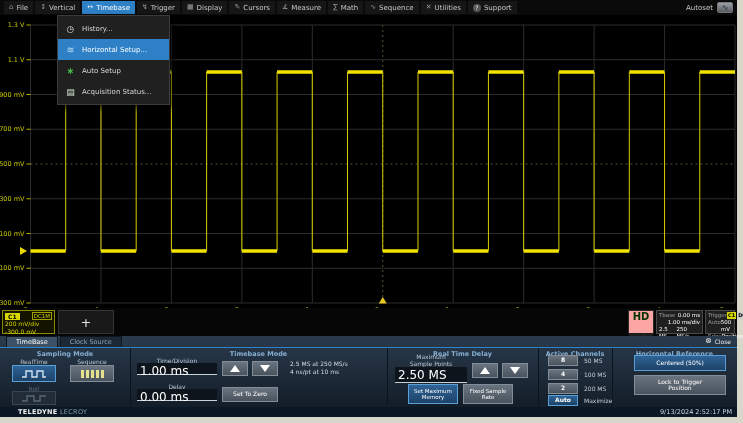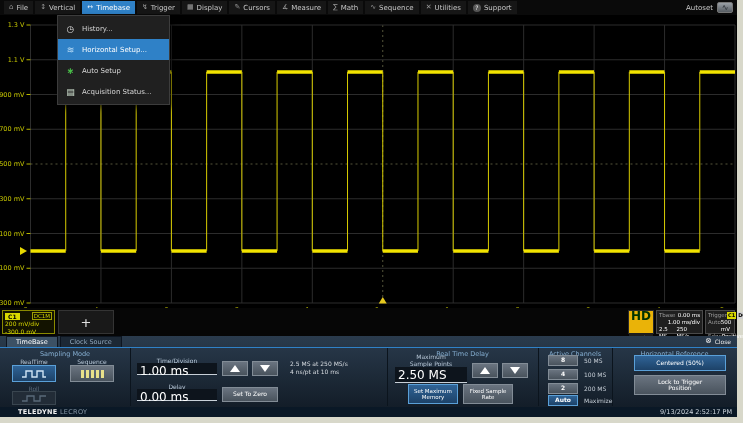--- a/index.html
+++ b/index.html
@@ -28,40 +28,40 @@
 
   
   #desc-row { position:absolute; left:0; top:308px; width:737px; height:28px; background:#060606; }
   #c1-box { position:absolute; left:2px; top:2px; width:53px; height:24px; background:#131300; border:1px solid #8a8a00; padding:1px 2px; }
   #c1-line1 { display:flex; align-items:center; }
   #c1-chip { background:#d8d800; color:#000; font-size:6px; font-weight:bold; padding:0 3px; line-height:7px; }
   #c1-coupling { margin-left:auto; border:1px solid #a0a000; color:#d0d000; font-size:5.5px; line-height:6px; padding:0 1px; }
   .c1-val { color:#d8d800; font-size:6px; line-height:7.5px; }
   #add-box { position:absolute; left:58px; top:2px; width:56px; height:24px; background:#191919; border:1px solid #343434; color:#e0e0e0; font-size:13px; display:flex; align-items:center; justify-content:center; }
   #hd-box { position:absolute; left:628px; top:2px; width:26px; height:24px; border:1px solid #2a2a2a; }
-  #hd-badge { height:22px; background:#eab308; color:#003300; font-size:12px; font-weight:bold; text-align:center; line-height:11px; }
+  #hd-badge { height:22px; background:#fca5a5; color:#003300; font-size:10px; font-weight:bold; text-align:center; line-height:11px; }
   #hd-bits { height:11px; background:#1d1d1d; color:#d0d0d0; font-size:5.5px; text-align:center; line-height:11px; }
   .desc-box { position:absolute; top:2px; height:24px; background:#1f1f1f; border:1px solid #4a4a4a; padding:1px 2px; }
   .desc-line { display:flex; font-size:5.5px; line-height:7px; color:#fff; }
   .desc-label { color:#9a9a9a; }
   .desc-val-r { margin-left:auto; }
   #tbase-box { left:656px; width:47px; }
   #trig-box { left:705px; width:30px; }
   .trig-chip-c1 { margin-left:auto; background:#d8d800; color:#000; font-size:5px; line-height:6px; padding:0 1px; font-weight:bold; }
   .trig-chip-dc { background:#cfcfcf; color:#000; font-size:5px; line-height:6px; padding:0 1px; margin-left:1px; font-weight:bold; }
 
   
   #panel { position:absolute; left:0; top:336px; width:737px; height:71px; background:linear-gradient(#2a3b4d,#131d28); }
   #tabrow { position:absolute; left:0; top:0; width:737px; height:11px; display:flex; align-items:flex-end; padding-left:6px; gap:2px; }
   .tab { font-size:6.5px; padding:1px 9px; color:#8fa5ba; background:#1c2835; border:1px solid #0d1520; border-bottom:none; }
   .tab.selected { background:#3c5165; color:#fff; }
   #tab-underline { position:absolute; left:0; top:11px; width:737px; height:1px; background:#2f81c7; }
   #panel-close { position:absolute; right:6px; top:1px; display:flex; align-items:center; gap:3px; color:#e8e8e8; font-size:6px; }
   #close-x { font-size:8px; line-height:8px; }
-  .sec-header { position:absolute; top:14px; font-size:6.5px; font-weight:normal; color:#85aed1; text-align:center; }
+  .sec-header { position:absolute; top:14px; font-size:6.5px; font-weight:bold; color:#85aed1; text-align:center; }
   .vsep { position:absolute; top:12px; bottom:1px; width:1px; background:#0b141d; }
   .small-label { position:absolute; font-size:6px; color:#b9c9d9; text-align:center; white-space:nowrap; }
   .field { position:absolute; background:#0d141c; border-bottom:1px solid #c8d0d8; color:#fff; font-size:12px; padding:1px 3px; }
   .btn { position:absolute; display:flex; align-items:center; justify-content:center; text-align:center; color:#fff; background:linear-gradient(#6a7480,#49535d); border:1px solid #828c96; font-size:6px; line-height:6.5px; }
   .btn.blue { background:linear-gradient(#2f6396,#1d4268); border:1px solid #5aa0d8; }
   .btn.disabled { background:#222c37; border:1px solid #39454f; color:#5a6a7a; }
   .tri-up { width:0; height:0; border-left:5px solid transparent; border-right:5px solid transparent; border-bottom:7px solid #fff; }
   .tri-down { width:0; height:0; border-left:5px solid transparent; border-right:5px solid transparent; border-top:7px solid #fff; }
   .info-text { position:absolute; color:#d8dde2; font-size:6px; line-height:8px; white-space:nowrap; }
   .ch-btn { position:absolute; left:548px; width:30px; height:11px; font-size:6px; font-weight:bold; }
@@ -323,20 +323,21 @@
             </g>
           </svg>
     </div>
     <div class="small-label" style="left:12px;top:49px;width:44px;color:#5a6a7a">Roll</div>
     <div class="btn disabled" style="left:12px;top:55px;width:44px;height:14px">
       <svg width="26" height="9">
             <polyline points="1,7 6,7 6,2 13,2 13,7 19,7 19,2 25,2" fill="none" stroke="#5a6a7a" stroke-width="1.3"></polyline>
           </svg>
     </div>
 
+    <div class="sec-header" style="left:130px;width:257px">Timebase Mode</div>
     <div class="small-label" style="left:137px;top:21px;width:80px">Time/Division</div>
     <div class="field" style="left:137px;top:27px;width:80px;height:12px">1.00 ms</div>
     <div class="btn" style="left:222px;top:25px;width:26px;height:15px">
           <span class="tri-up"></span>
         </div>
     <div class="btn" style="left:252px;top:25px;width:26px;height:15px">
           <span class="tri-down"></span>
         </div>
     <div class="info-text" style="left:290px;top:24px">2.5 MS at 250 MS/s</div>
     <div class="info-text" style="left:290px;top:32px">4 ns/pt at 10 ms</div>

